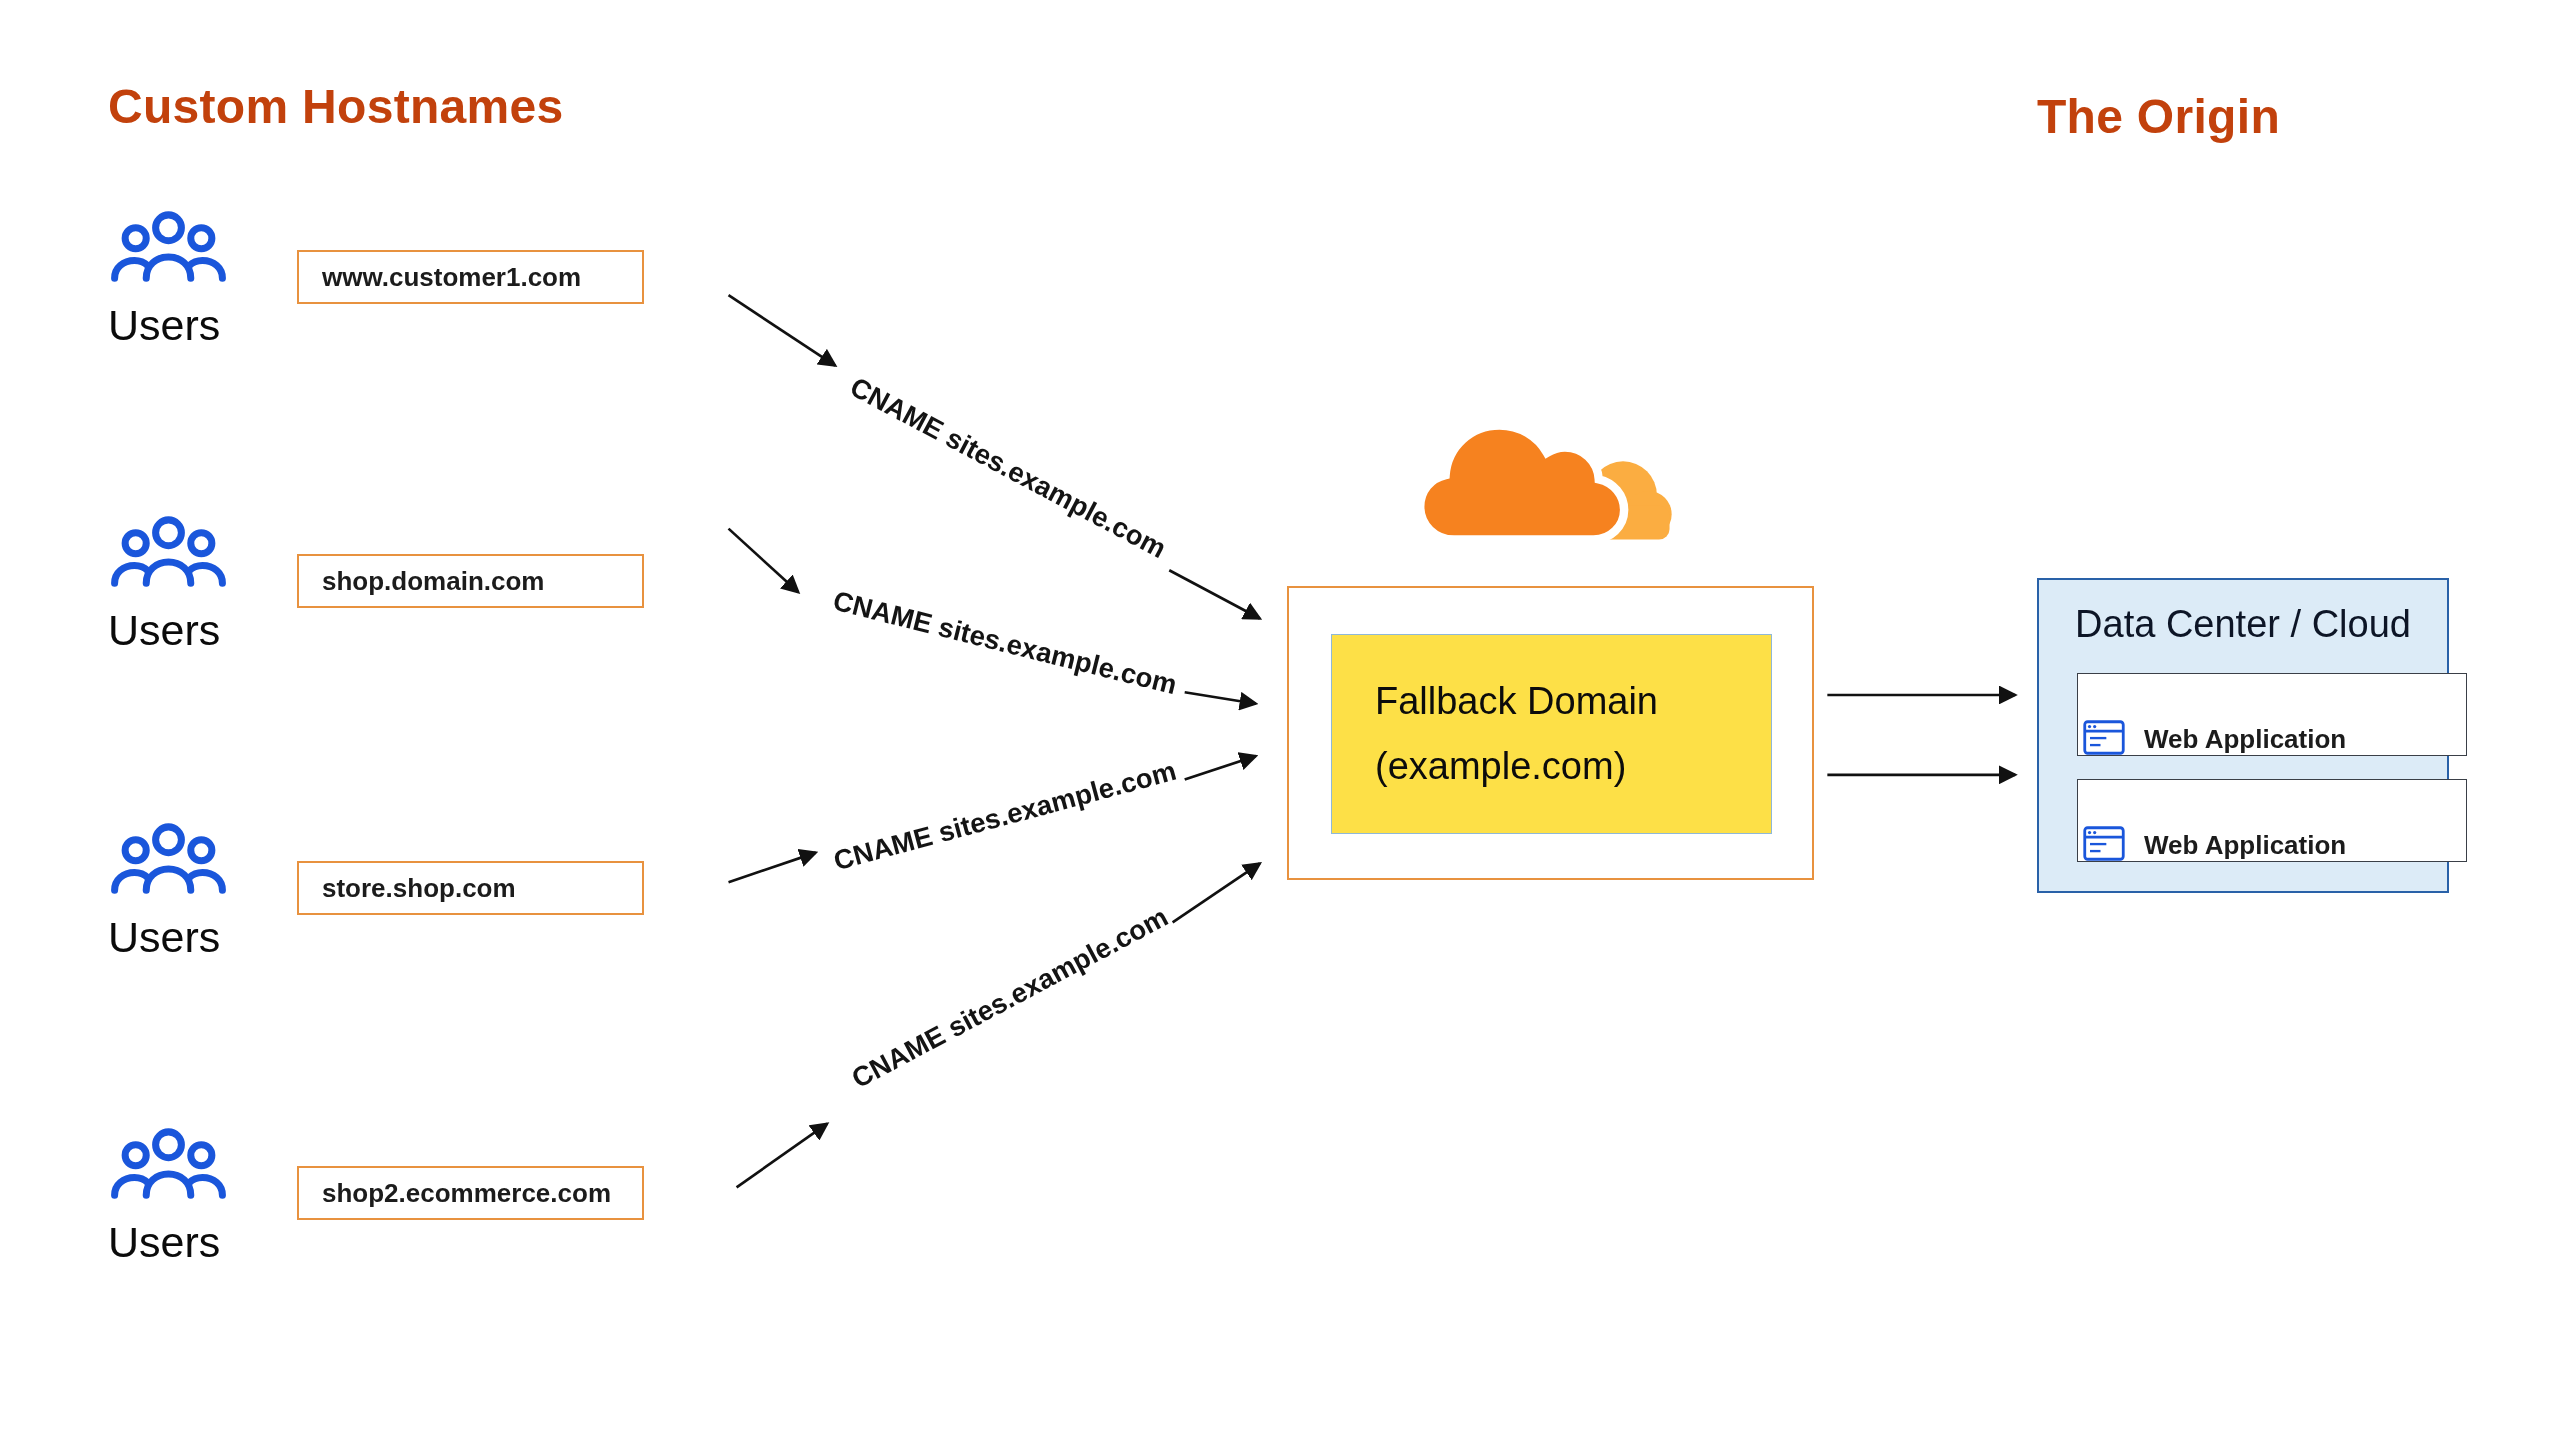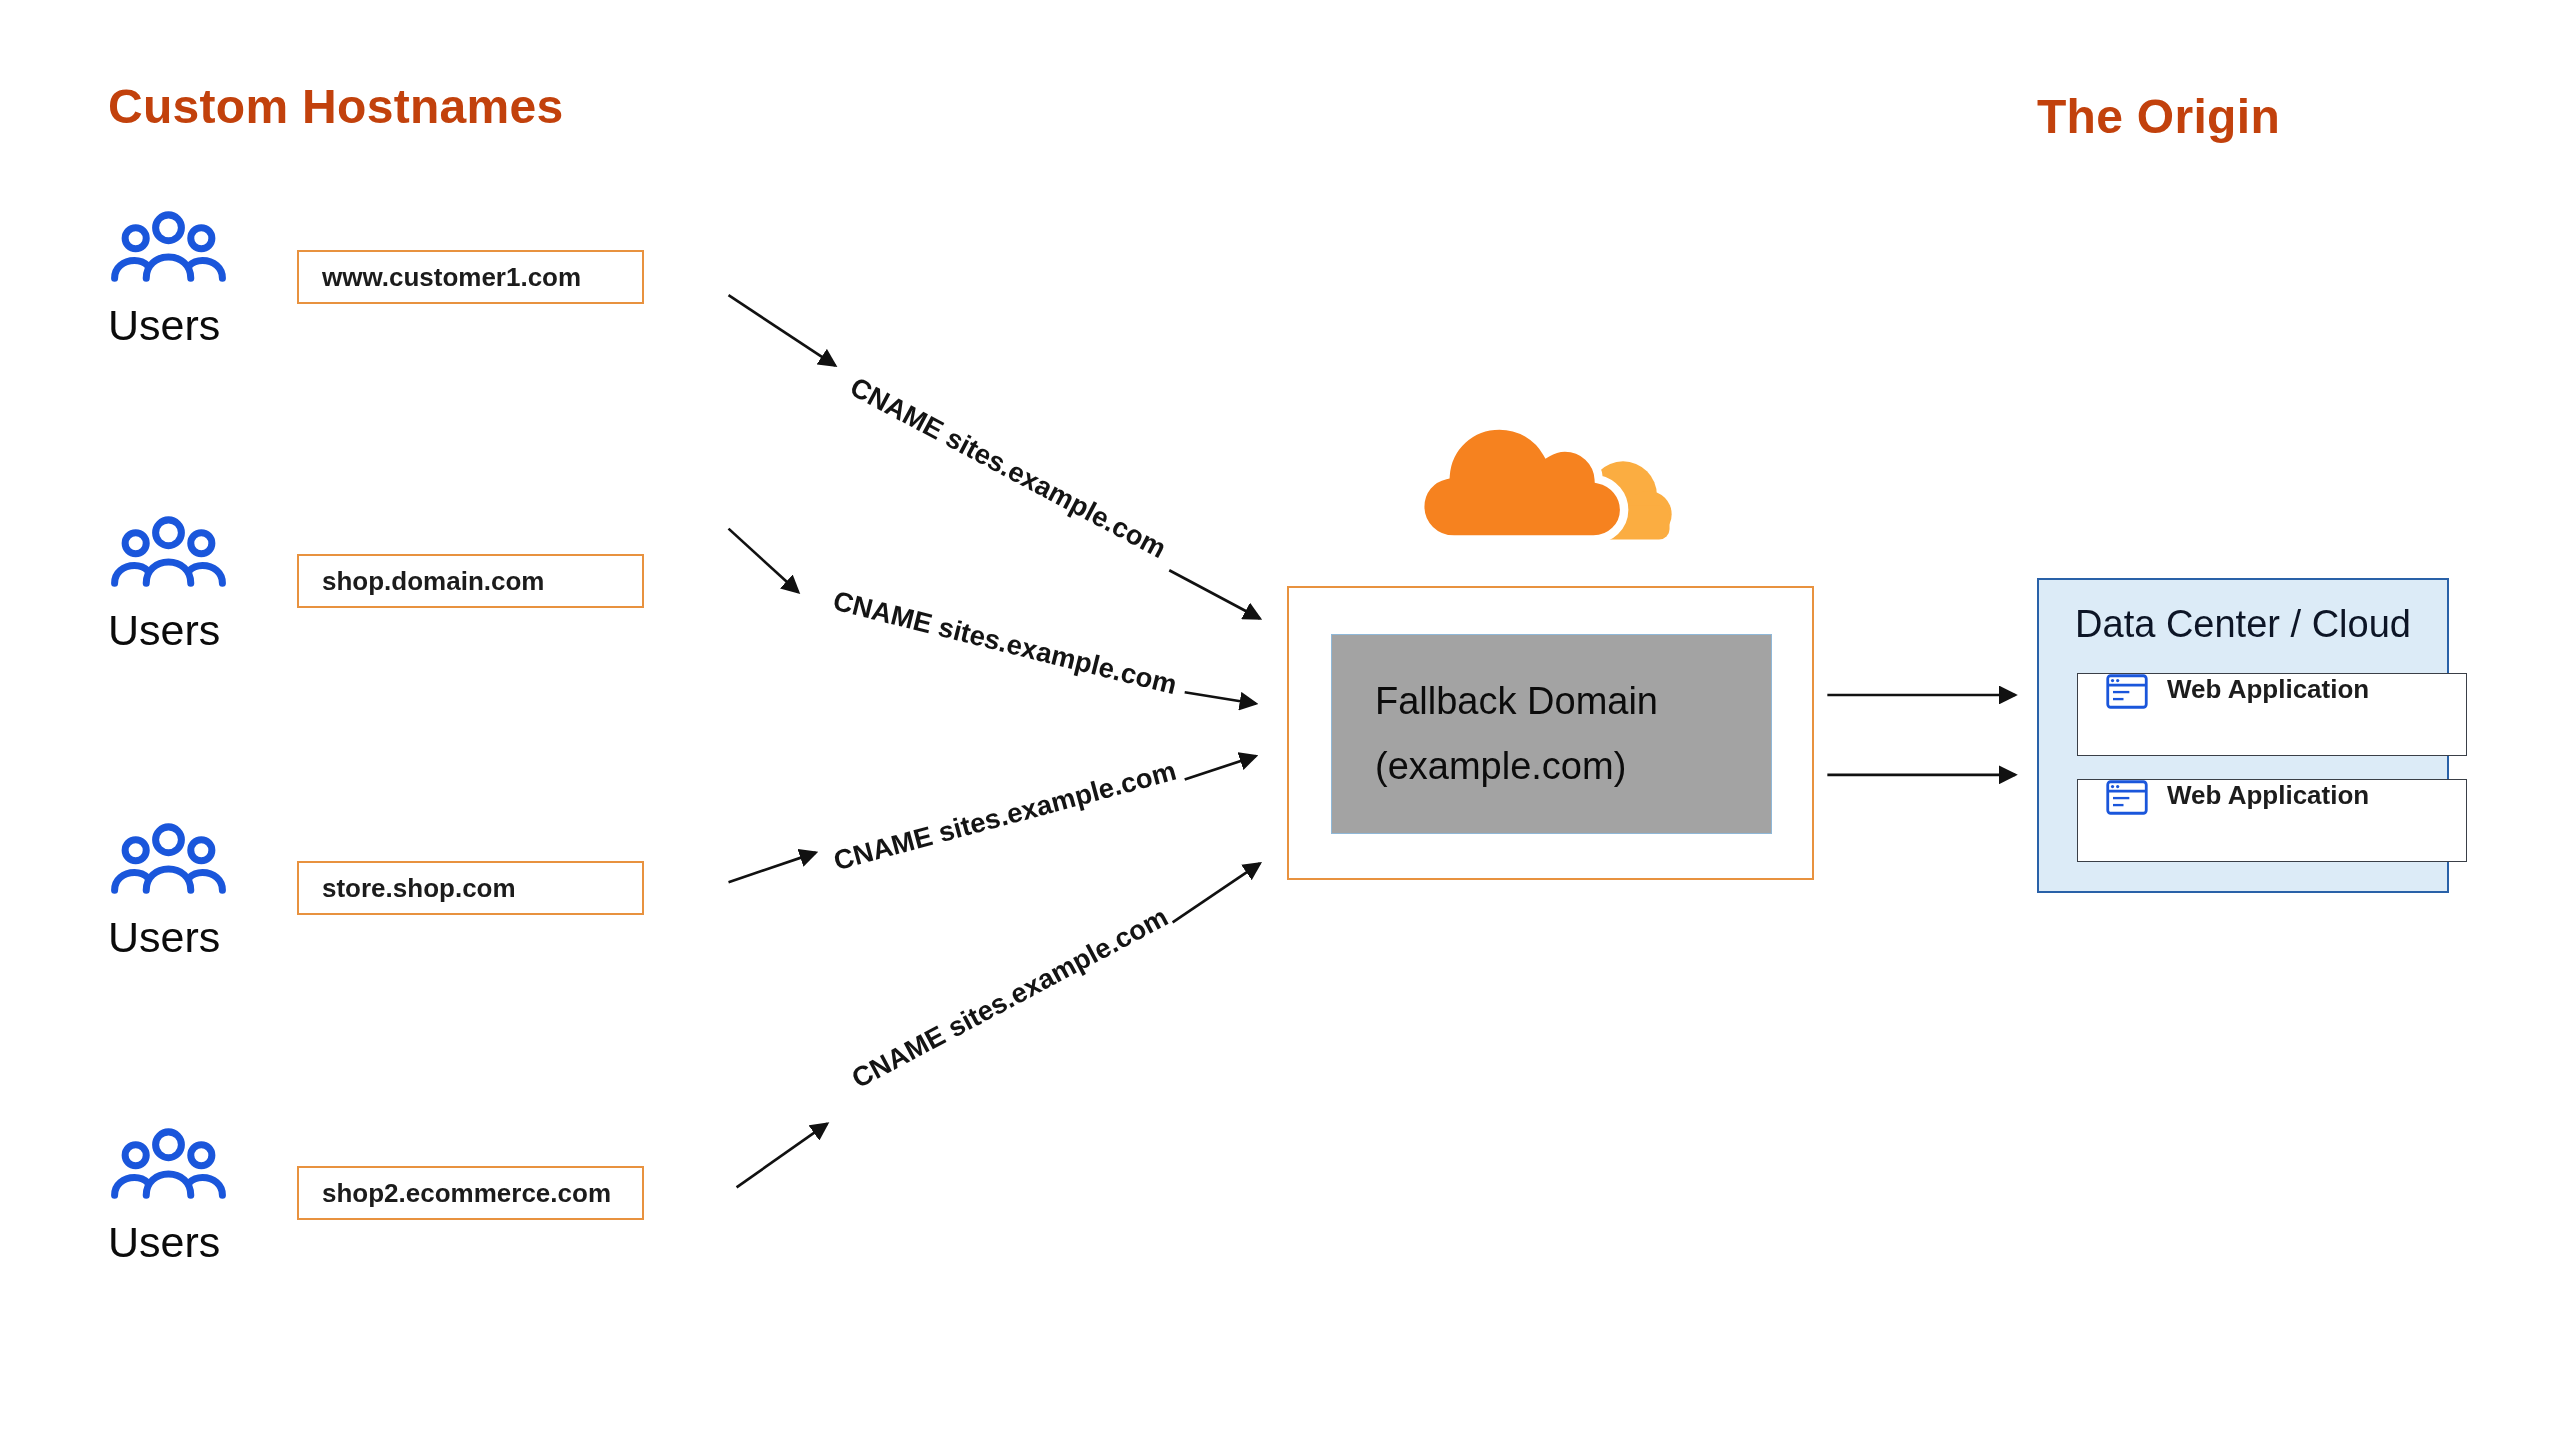--- a/index.html
+++ b/index.html
@@ -36,34 +36,34 @@
   
   .cf-logo{position:absolute;left:1418px;top:417px;width:258px;height:131px;}
 
   
   .fallback-outer{
     position:absolute;left:1287px;top:586px;width:527px;height:294px;box-sizing:border-box;
     border:2.7px solid #E8923F;background:#ffffff;
   }
   .fallback-inner{
     position:absolute;left:42px;top:46px;right:40px;bottom:44px;box-sizing:border-box;
-    background:#a3a3a3;border:1.3px solid #8FB8D8;
+    background:#fde047;border:1.3px solid #8FB8D8;
     display:flex;flex-direction:column;justify-content:center;padding-left:43px;
     font-size:38px;color:#0c0c0c;line-height:1.7;
   }
 
   
   .origin-box{
     position:absolute;left:2037px;top:578px;width:412px;height:315px;box-sizing:border-box;
     background:#DCEBF7;border:2.7px solid #2961A8;
   }
   .origin-title{position:absolute;left:0;right:0;top:23px;text-align:center;font-size:38px;color:#0d1526;}
   .app-box{
     position:absolute;left:38px;width:390px;height:83px;box-sizing:border-box;
-    background:#ffffff;border:1.3px solid #3a3f47;display:flex;align-items:flex-start;padding-left:28px;
+    background:#ffffff;border:1.3px solid #3a3f47;display:flex;align-items:flex-end;padding-left:5px;
   }
   .app1{top:93px;} .app2{top:199px;}
   .app-box .app-icon{width:42px;height:35px;margin-right:19px;flex:0 0 auto;}
   .app-label{font-weight:700;font-size:26px;color:#1c1c1c;}
 
   .arrow-layer{position:absolute;left:0;top:0;width:2576px;height:1449px;pointer-events:none;}
 </style>
 </head>
 <body>
 

